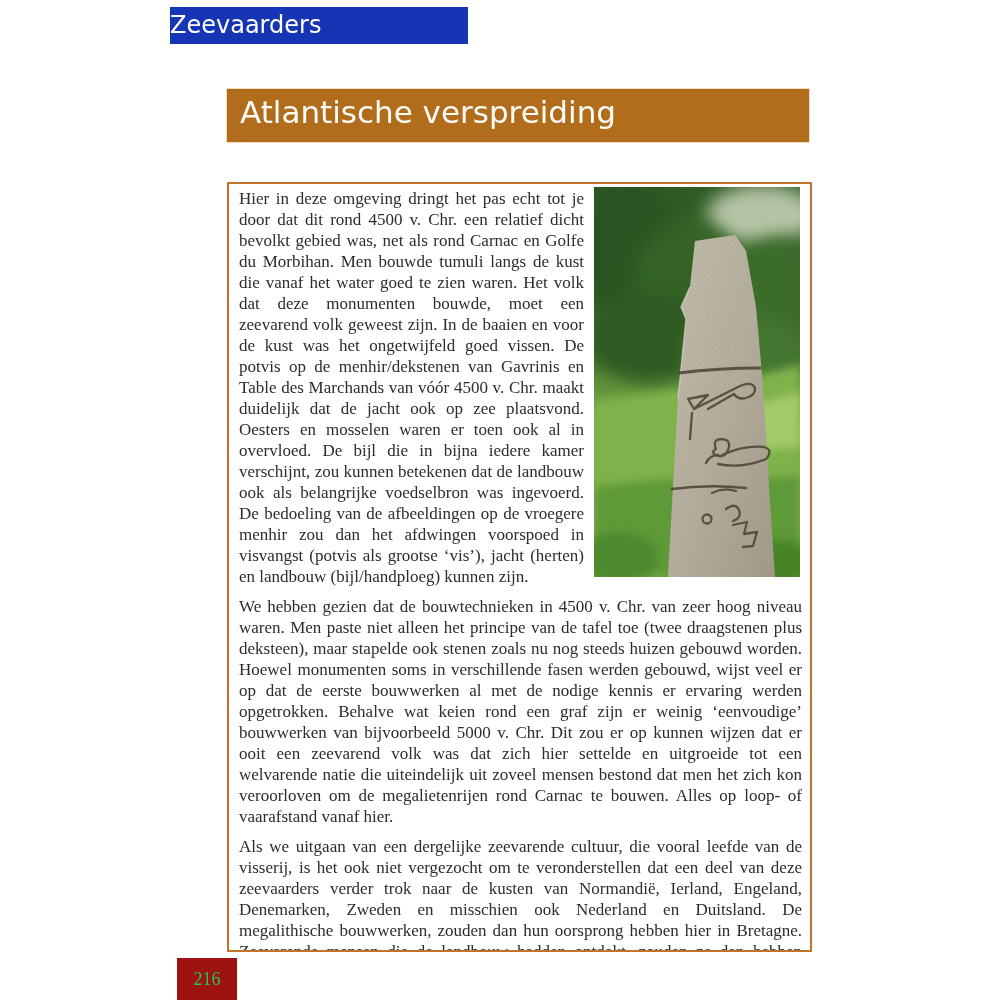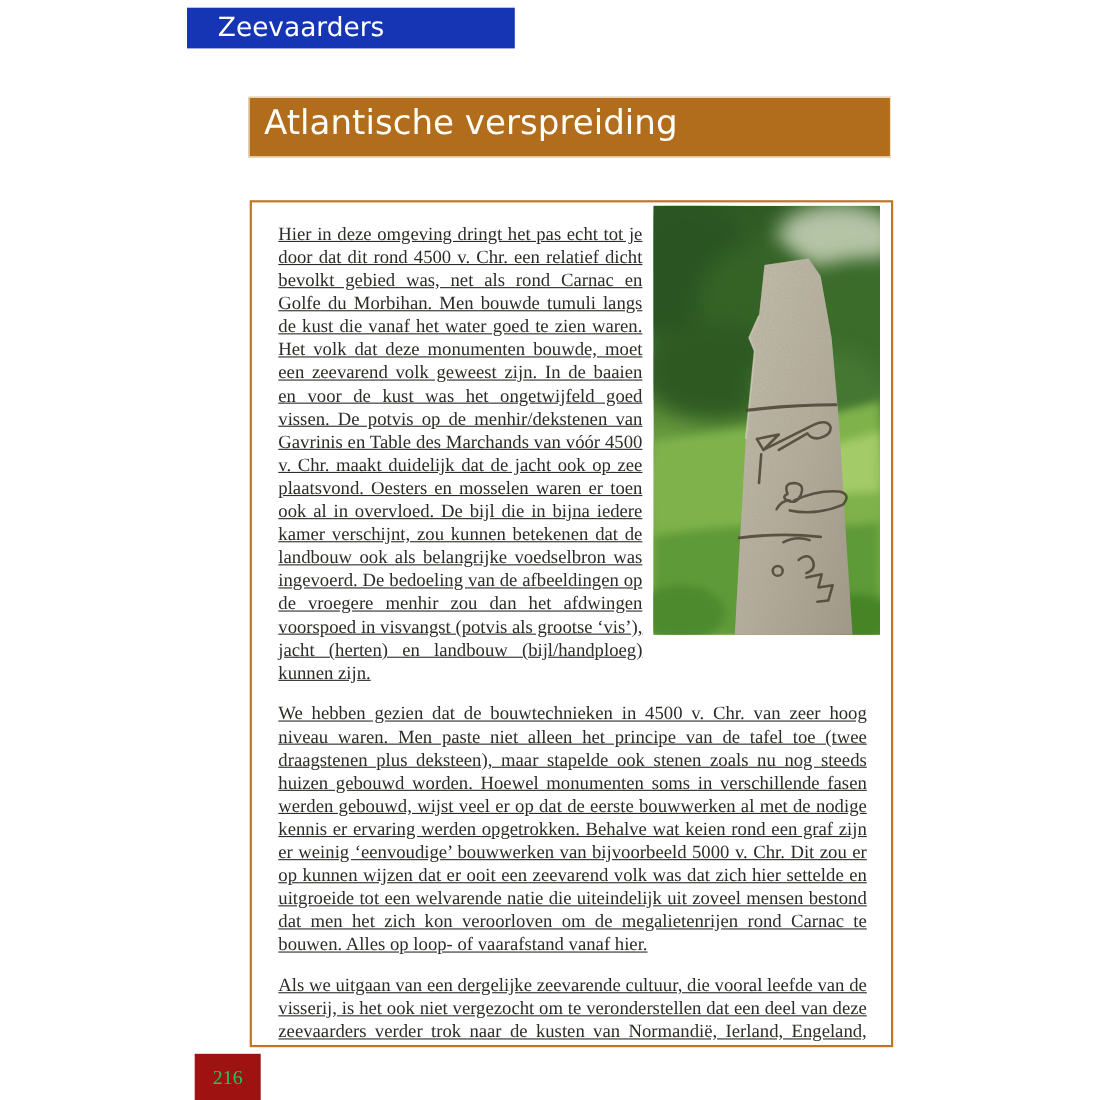--- a/index.html
+++ b/index.html
@@ -6,37 +6,37 @@
   body{
     width:1000px;height:1000px;position:relative;overflow:hidden;
     background:#ffffff;
     font-family:"Liberation Serif", serif;
   }
   
   .chapter-tab{
     position:absolute;left:170px;top:7px;width:298px;height:37px;
     background:#1535b5;color:#ffffff;
     font-family:"DejaVu Sans","Liberation Sans",sans-serif;
-    font-size:24px;line-height:36px;padding-left:28px;box-sizing:border-box;
+    font-size:24px;line-height:36px;box-sizing:border-box;
   }
   
   .title-banner{
     position:absolute;left:226px;top:88px;width:584px;height:55px;
     background:#b16c1c;border:1px solid #f0dfc0;box-sizing:border-box;
     color:#fdfdf8;font-family:"DejaVu Sans","Liberation Sans",sans-serif;
     font-size:31px;line-height:47px;padding-left:13px;
   }
   
   .article-box{
     position:absolute;left:227px;top:182px;width:585px;height:770px;
     border:2px solid #bf7428;box-sizing:border-box;
     padding:2px 6px 0 8px;overflow:hidden;
     color:#2e2c29;font-size:17px;line-height:21px;text-align:justify;
   }
-  .article-box p{margin:16px;text-decoration:underline;}
+  .article-box p{margin:2px;}
   .article-box p + p{margin-top:9px;clear:both;}
   figure.menhir{
     float:right;width:206px;height:390px;margin:1px 4px 10px 10px;padding:0;
   }
   figure.menhir svg{display:block;width:206px;height:390px;}
   
   .page-number-box{
     position:absolute;left:177px;top:958px;width:60px;height:42px;
     background:#9e1311;color:#22c55e;
     display:flex;align-items:center;justify-content:center;

